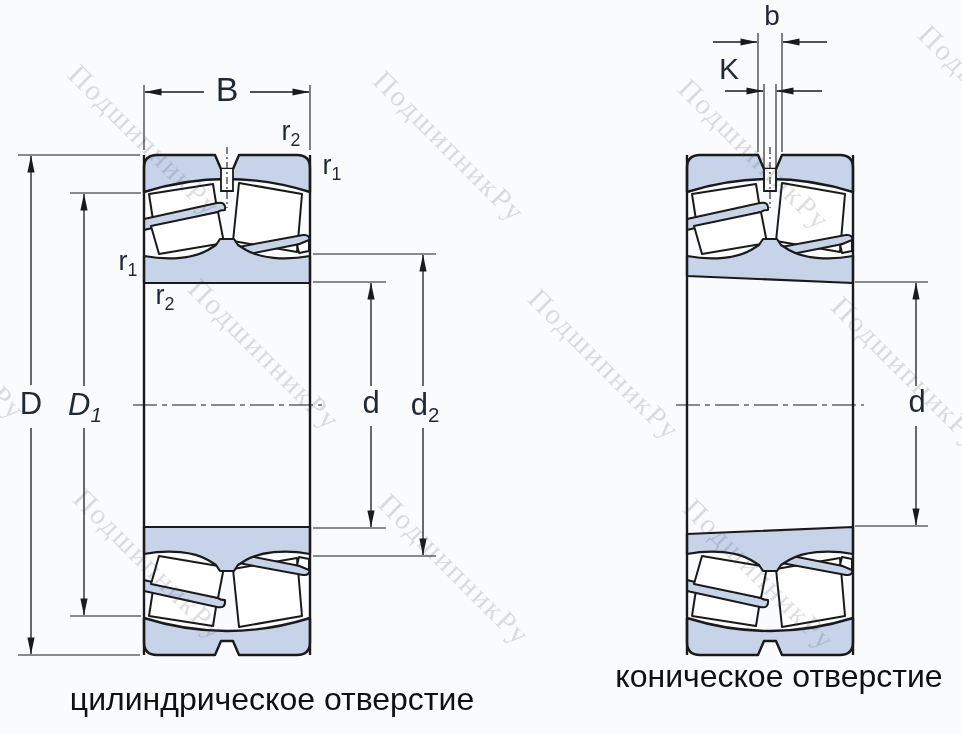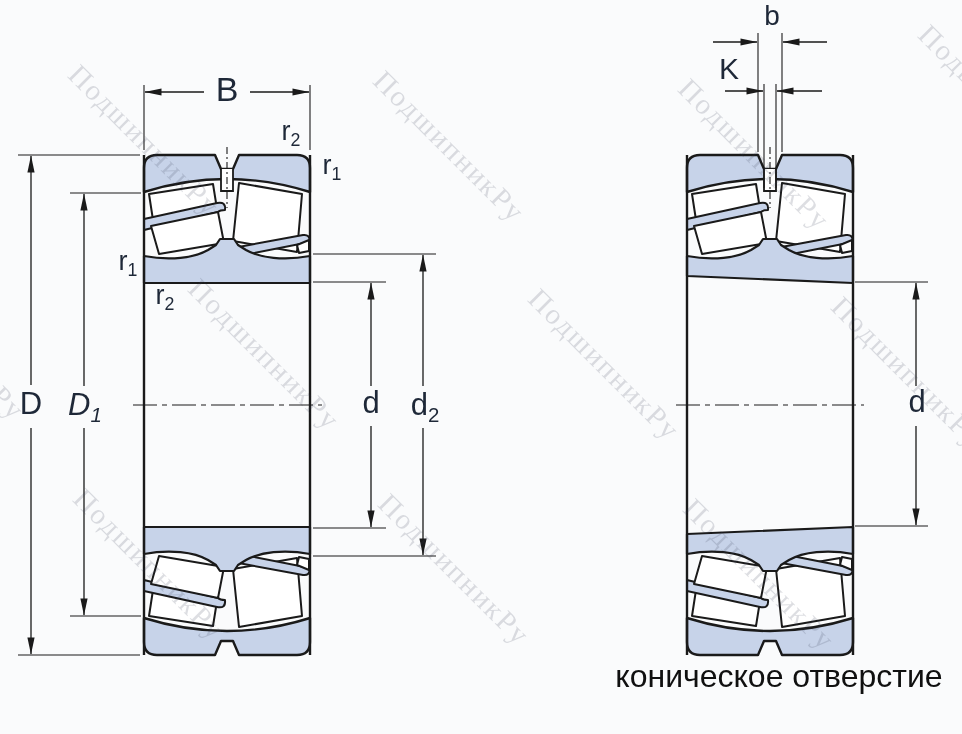--- a/index.html
+++ b/index.html
@@ -116,20 +116,21 @@
   <div class="lbl" style="left:128px;top:264px;font-size:27px;"><span>r</span><sub>1</sub></div>
   <div class="lbl" style="left:165px;top:298px;font-size:27px;"><span>r</span><sub>2</sub></div>
   <div class="lbl" style="left:31px;top:406px;font-size:31px;"><span>D</span><sub></sub></div>
   <div class="lbl" style="left:85px;top:407px;font-size:31px;font-style:italic;"><span>D</span><sub>1</sub></div>
   <div class="lbl" style="left:371px;top:405px;font-size:31px;"><span>d</span><sub></sub></div>
   <div class="lbl" style="left:425px;top:407px;font-size:31px;"><span>d</span><sub>2</sub></div>
   <div class="lbl" style="left:772px;top:19px;font-size:28px;"><span>b</span><sub></sub></div>
   <div class="lbl" style="left:729px;top:72px;font-size:30px;"><span>K</span><sub></sub></div>
   <div class="lbl" style="left:917px;top:404px;font-size:31px;"><span>d</span><sub></sub></div>
 
+  <div class="caption" style="left:272px;top:699px;">цилиндрическое отверстие</div>
   <div class="caption" style="left:779px;top:676px;">коническое отверстие</div>
 
   <div class="wm" style="left:85px;top:58px;">ПодшипникРу</div>
   <div class="wm" style="left:390px;top:64px;">ПодшипникРу</div>
   <div class="wm" style="left:695px;top:72px;">ПодшипникРу</div>
   <div class="wm" style="left:935px;top:18px;">ПодшипникРу</div>
   <div class="wm" style="left:-110px;top:262px;">ПодшипникРу</div>
   <div class="wm" style="left:205px;top:272px;">ПодшипникРу</div>
   <div class="wm" style="left:545px;top:282px;">ПодшипникРу</div>
   <div class="wm" style="left:848px;top:290px;">ПодшипникРу</div>

